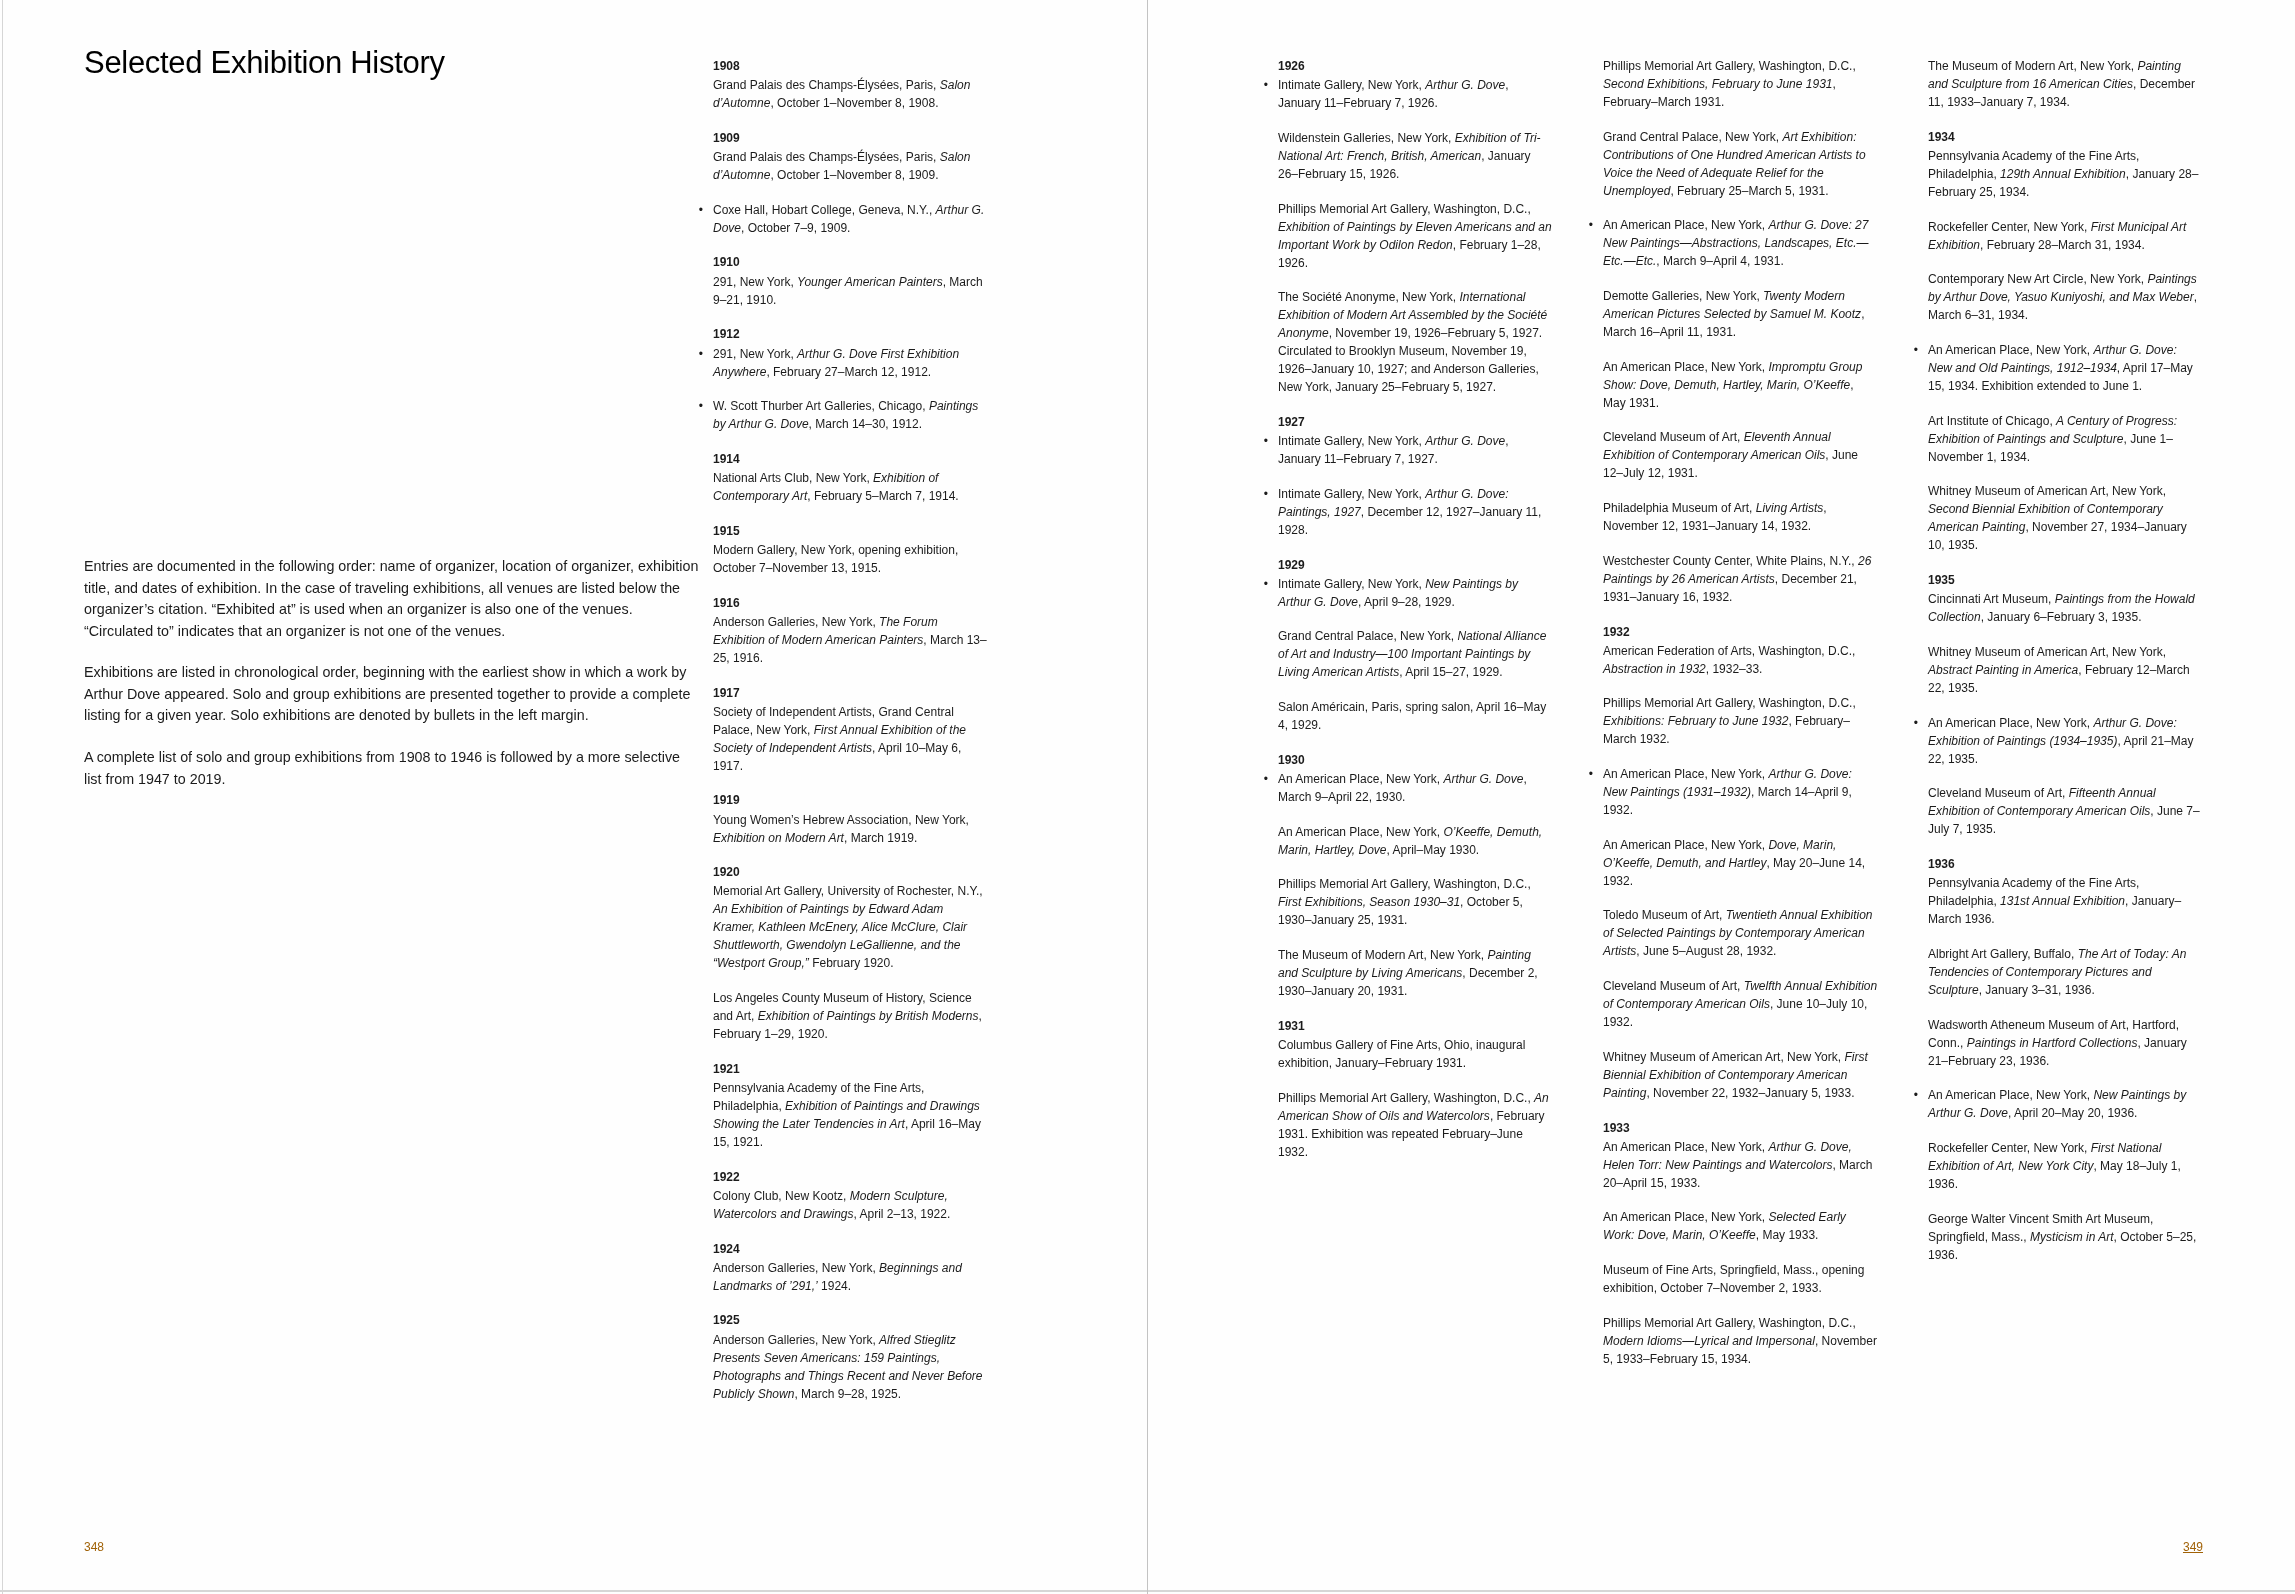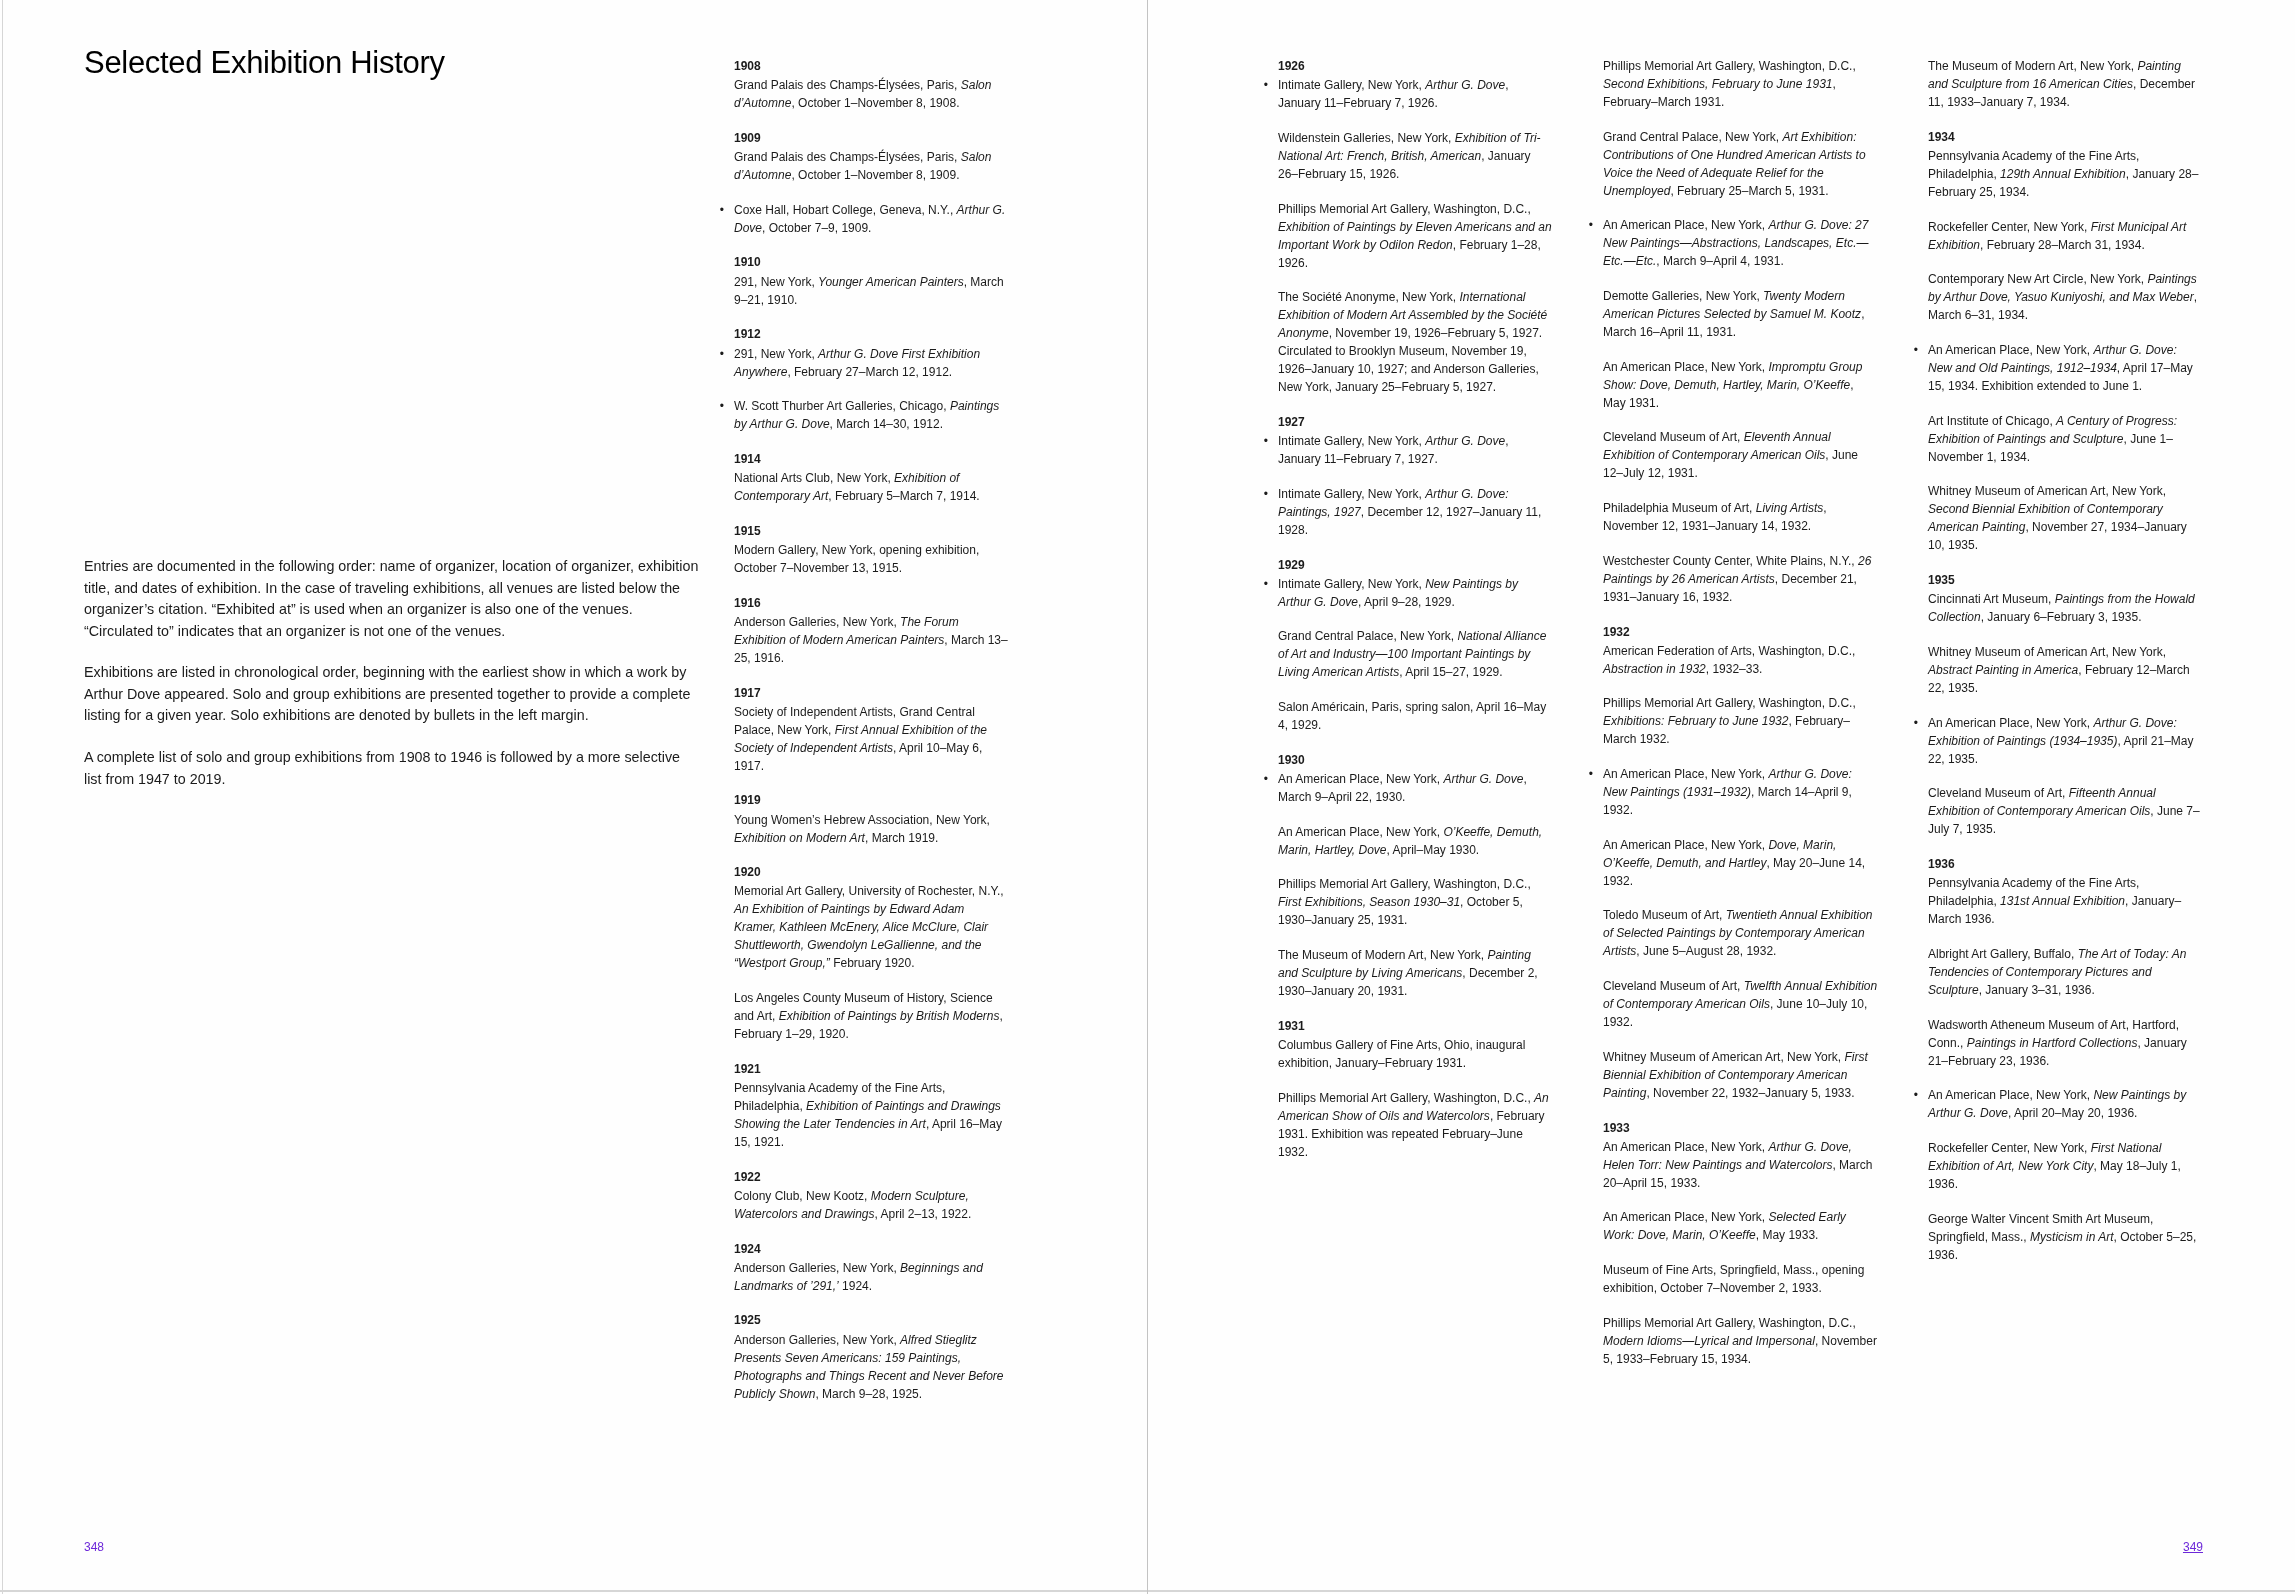--- a/index.html
+++ b/index.html
@@ -20,33 +20,33 @@
   .title {
     position: absolute; left: 84px; top: 45px; margin: 0;
     font-size: 31px; font-weight: 500; letter-spacing: -0.3px; color: #000000;
   }
 
   .intro { position: absolute; left: 84px; top: 556px; width: 616px; font-size: 14.3px; line-height: 21.5px; }
   .intro p { margin: 0 0 20.3px 0; }
   .intro p:last-child { margin-bottom: 0; }
 
   .col { position: absolute; top: 57px; width: 275px; font-size: 12px; line-height: 18px; }
-  .col-1 { left: 734px; }
+  .col-1 { left: 713px; }
   .col-2 { left: 1278px; }
   .col-3 { left: 1603px; }
   .col-4 { left: 1928px; }
 
   .year-heading { font-weight: bold; margin: 4.8px 0 1.2px 0; }
   .col .year-heading:first-child { margin-top: 0; }
 
   .entry { position: relative; margin: 0 0 16.7px 0; }
   .entry .bullet { position: absolute; left: -14.3px; top: 0; font-size: 12px; line-height: 18px; }
   .entry em { font-style: italic; }
 
-  .page-number { position: absolute; top: 1540px; font-size: 12px; color: #6d28d9; }
+  .page-number { position: absolute; top: 1540px; font-size: 12px; color: #a16207; }
   .page-number-left  { left: 84px; }
   .page-number-right { left: 1928px; width: 275px; text-align: right; text-decoration: underline; }
 </style>
 </head>
 <body>
 
 <div class="spread">
 
   <div class="edge-left"></div>
   <div class="edge-bottom"></div>

